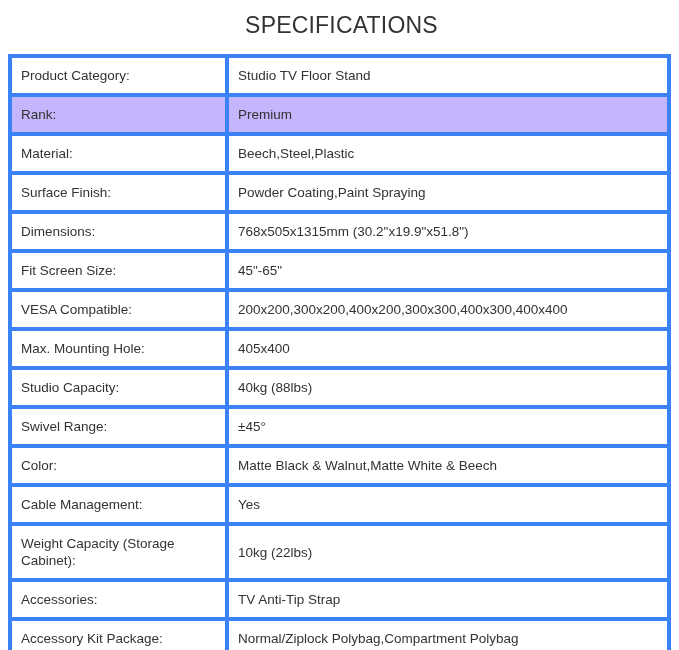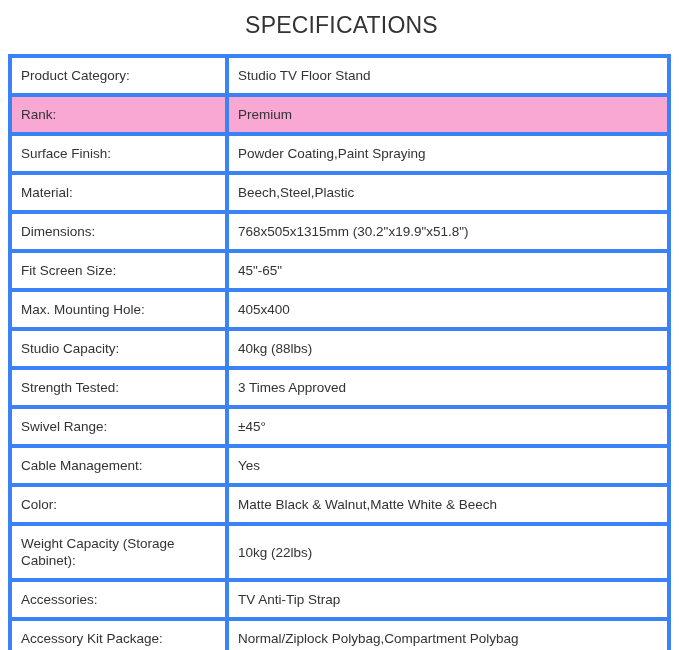--- a/index.html
+++ b/index.html
@@ -44,21 +44,21 @@
     line-height: 17px;
     padding: 9px 8px 9px 9px;
     vertical-align: middle;
     color: #333333;
     word-wrap: break-word;
   }
   .spec-table td.label {
     width: 196px;
   }
   .spec-table tr.highlight td {
-    background: #f9a8d4;
+    background: #c4b5fd;
   }
   .spec-table tr.plain td {
     background: #ffffff;
   }
 </style>
 </head>
 <body>
 
 <div class="page">
 
@@ -68,58 +68,58 @@
     <tbody>
       <tr class="plain">
         <td class="label">Product Category:</td>
         <td class="value">Studio TV Floor Stand</td>
       </tr>
       <tr class="highlight">
         <td class="label">Rank:</td>
         <td class="value">Premium</td>
       </tr>
       <tr class="plain">
+        <td class="label">Material:</td>
+        <td class="value">Beech,Steel,Plastic</td>
+      </tr>
+      <tr class="plain">
         <td class="label">Surface Finish:</td>
         <td class="value">Powder Coating,Paint Spraying</td>
-      </tr>
-      <tr class="plain">
-        <td class="label">Material:</td>
-        <td class="value">Beech,Steel,Plastic</td>
       </tr>
       <tr class="plain">
         <td class="label">Dimensions:</td>
         <td class="value">768x505x1315mm (30.2"x19.9"x51.8")</td>
       </tr>
       <tr class="plain">
         <td class="label">Fit Screen Size:</td>
         <td class="value">45"-65"</td>
       </tr>
       <tr class="plain">
+        <td class="label">VESA Compatible:</td>
+        <td class="value">200x200,300x200,400x200,300x300,400x300,400x400</td>
+      </tr>
+      <tr class="plain">
         <td class="label">Max. Mounting Hole:</td>
         <td class="value">405x400</td>
       </tr>
       <tr class="plain">
         <td class="label">Studio Capacity:</td>
         <td class="value">40kg (88lbs)</td>
       </tr>
       <tr class="plain">
-        <td class="label">Strength Tested:</td>
-        <td class="value">3 Times Approved</td>
-      </tr>
-      <tr class="plain">
         <td class="label">Swivel Range:</td>
         <td class="value">±45°</td>
       </tr>
       <tr class="plain">
+        <td class="label">Color:</td>
+        <td class="value">Matte Black &amp; Walnut,Matte White &amp; Beech</td>
+      </tr>
+      <tr class="plain">
         <td class="label">Cable Management:</td>
         <td class="value">Yes</td>
-      </tr>
-      <tr class="plain">
-        <td class="label">Color:</td>
-        <td class="value">Matte Black &amp; Walnut,Matte White &amp; Beech</td>
       </tr>
       <tr class="plain">
         <td class="label">Weight Capacity (Storage Cabinet):</td>
         <td class="value">10kg (22lbs)</td>
       </tr>
       <tr class="plain">
         <td class="label">Accessories:</td>
         <td class="value">TV Anti-Tip Strap</td>
       </tr>
       <tr class="plain">

